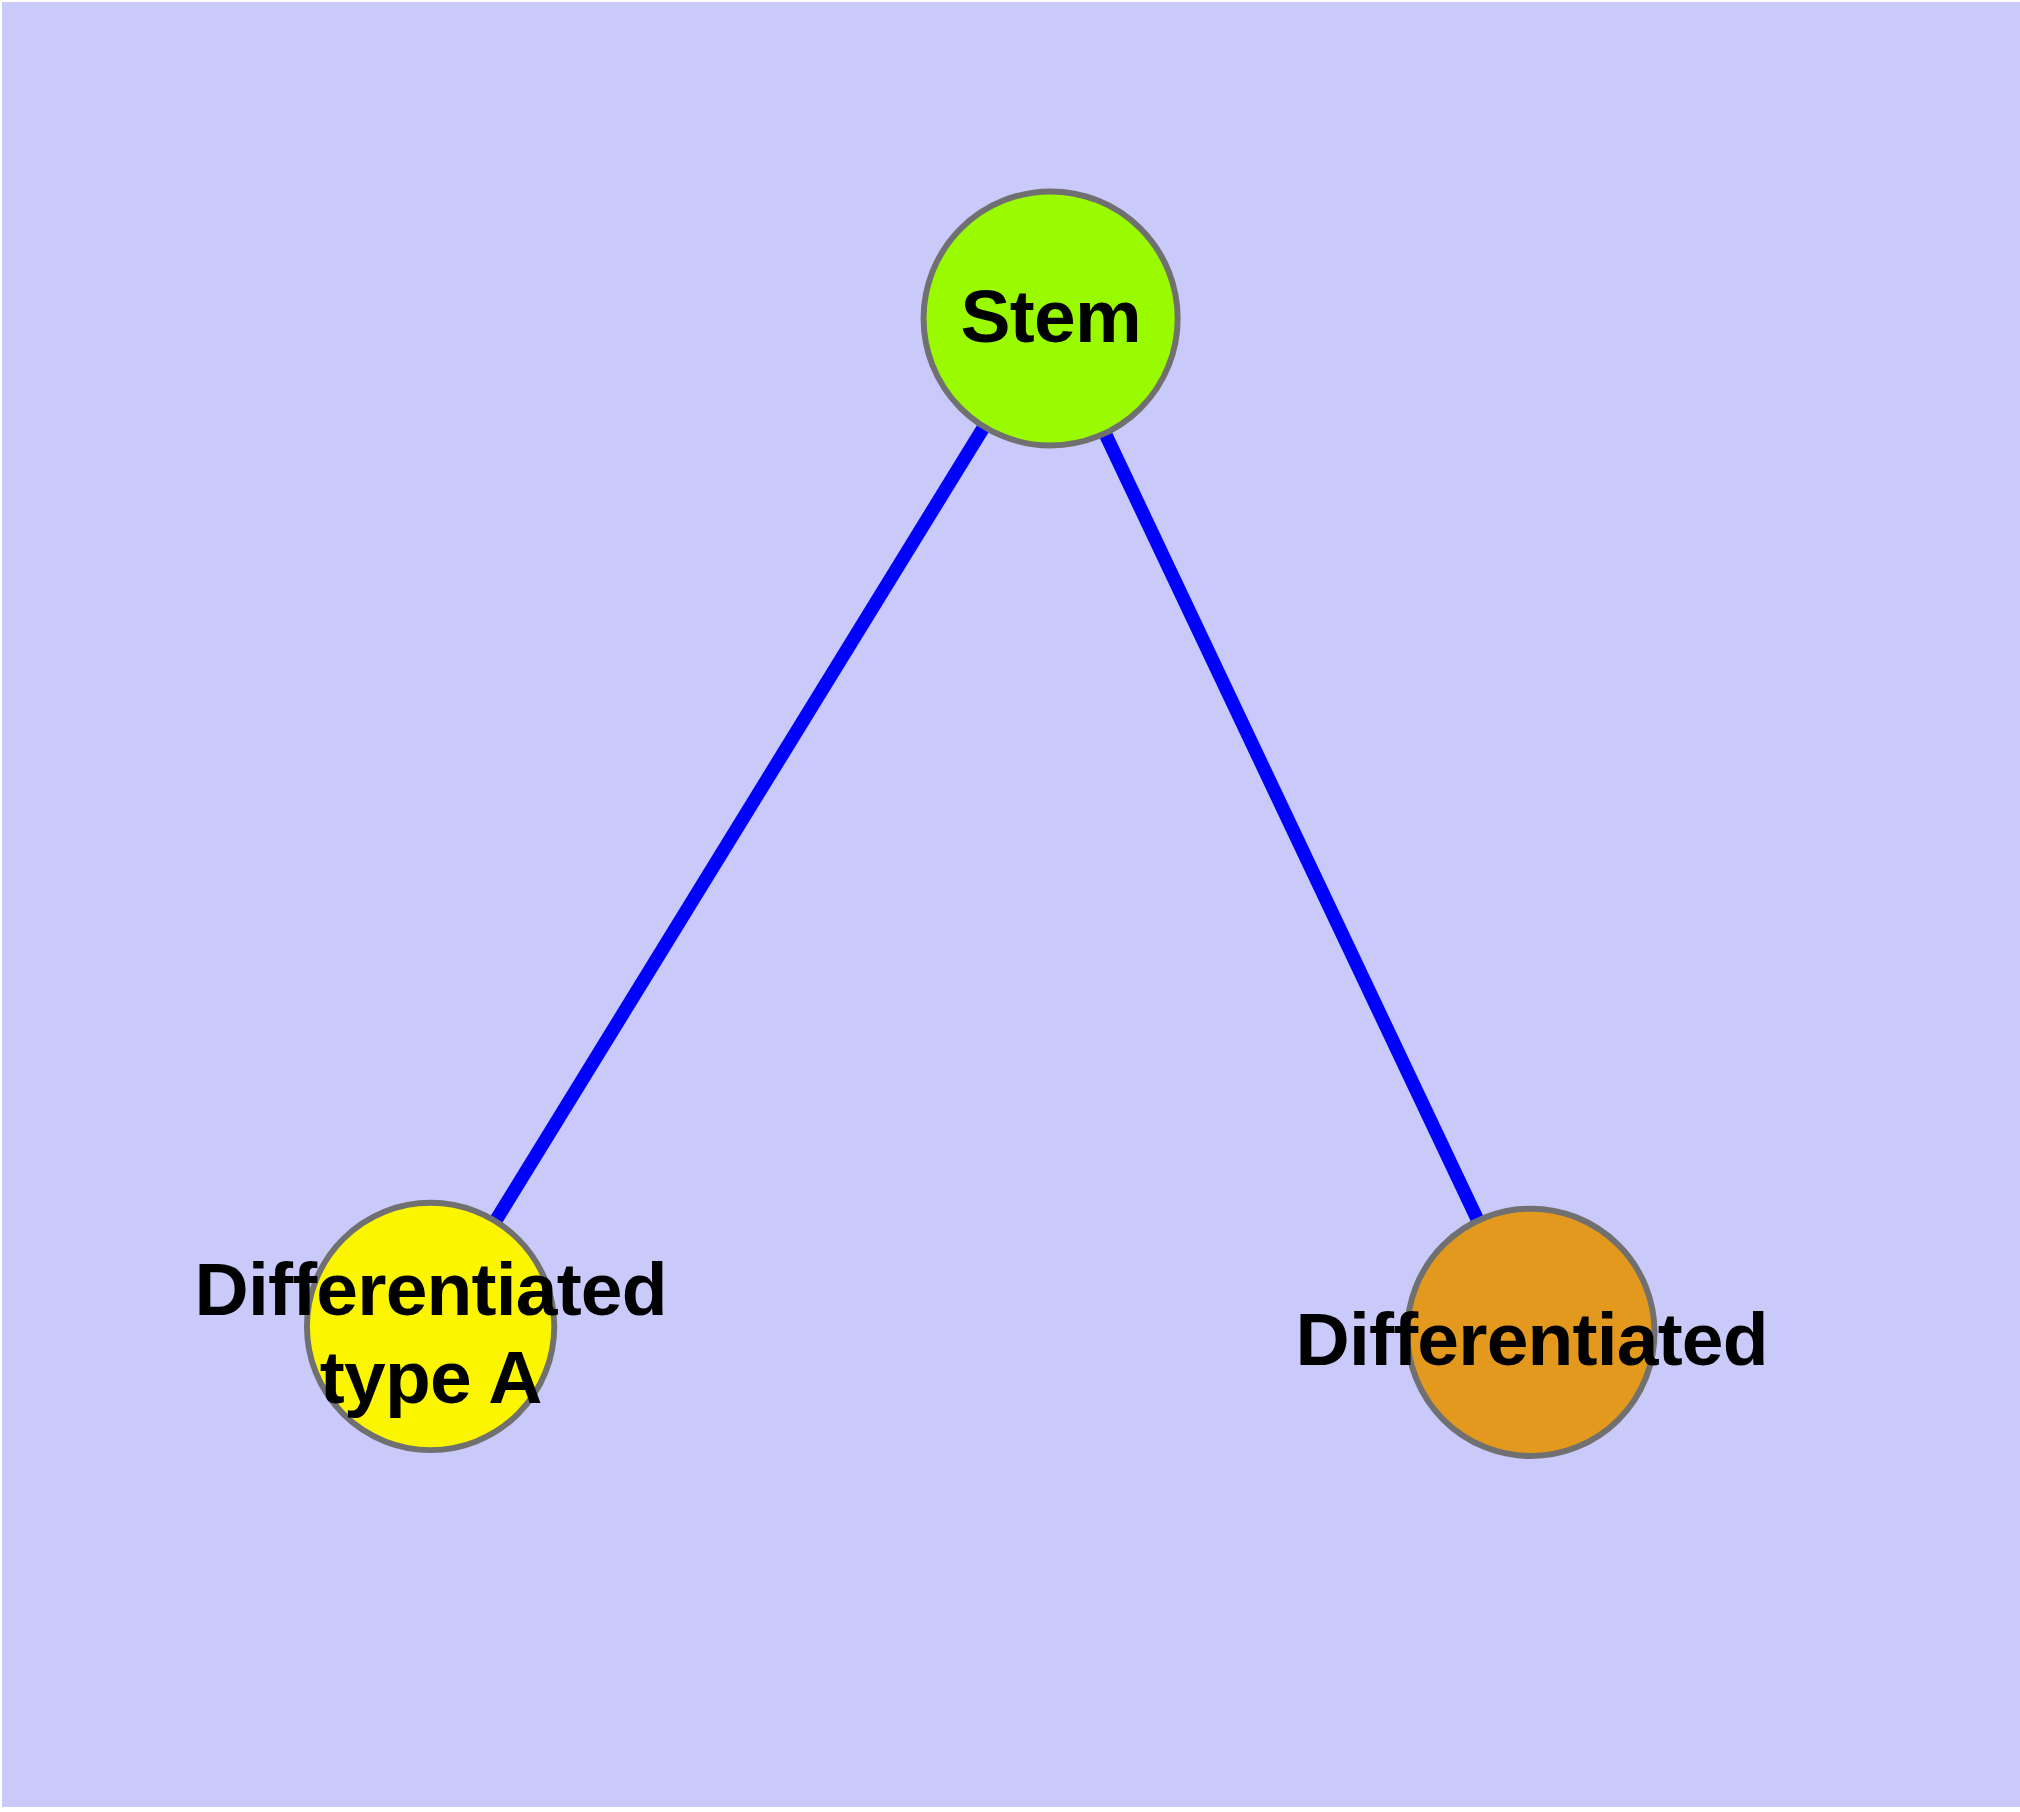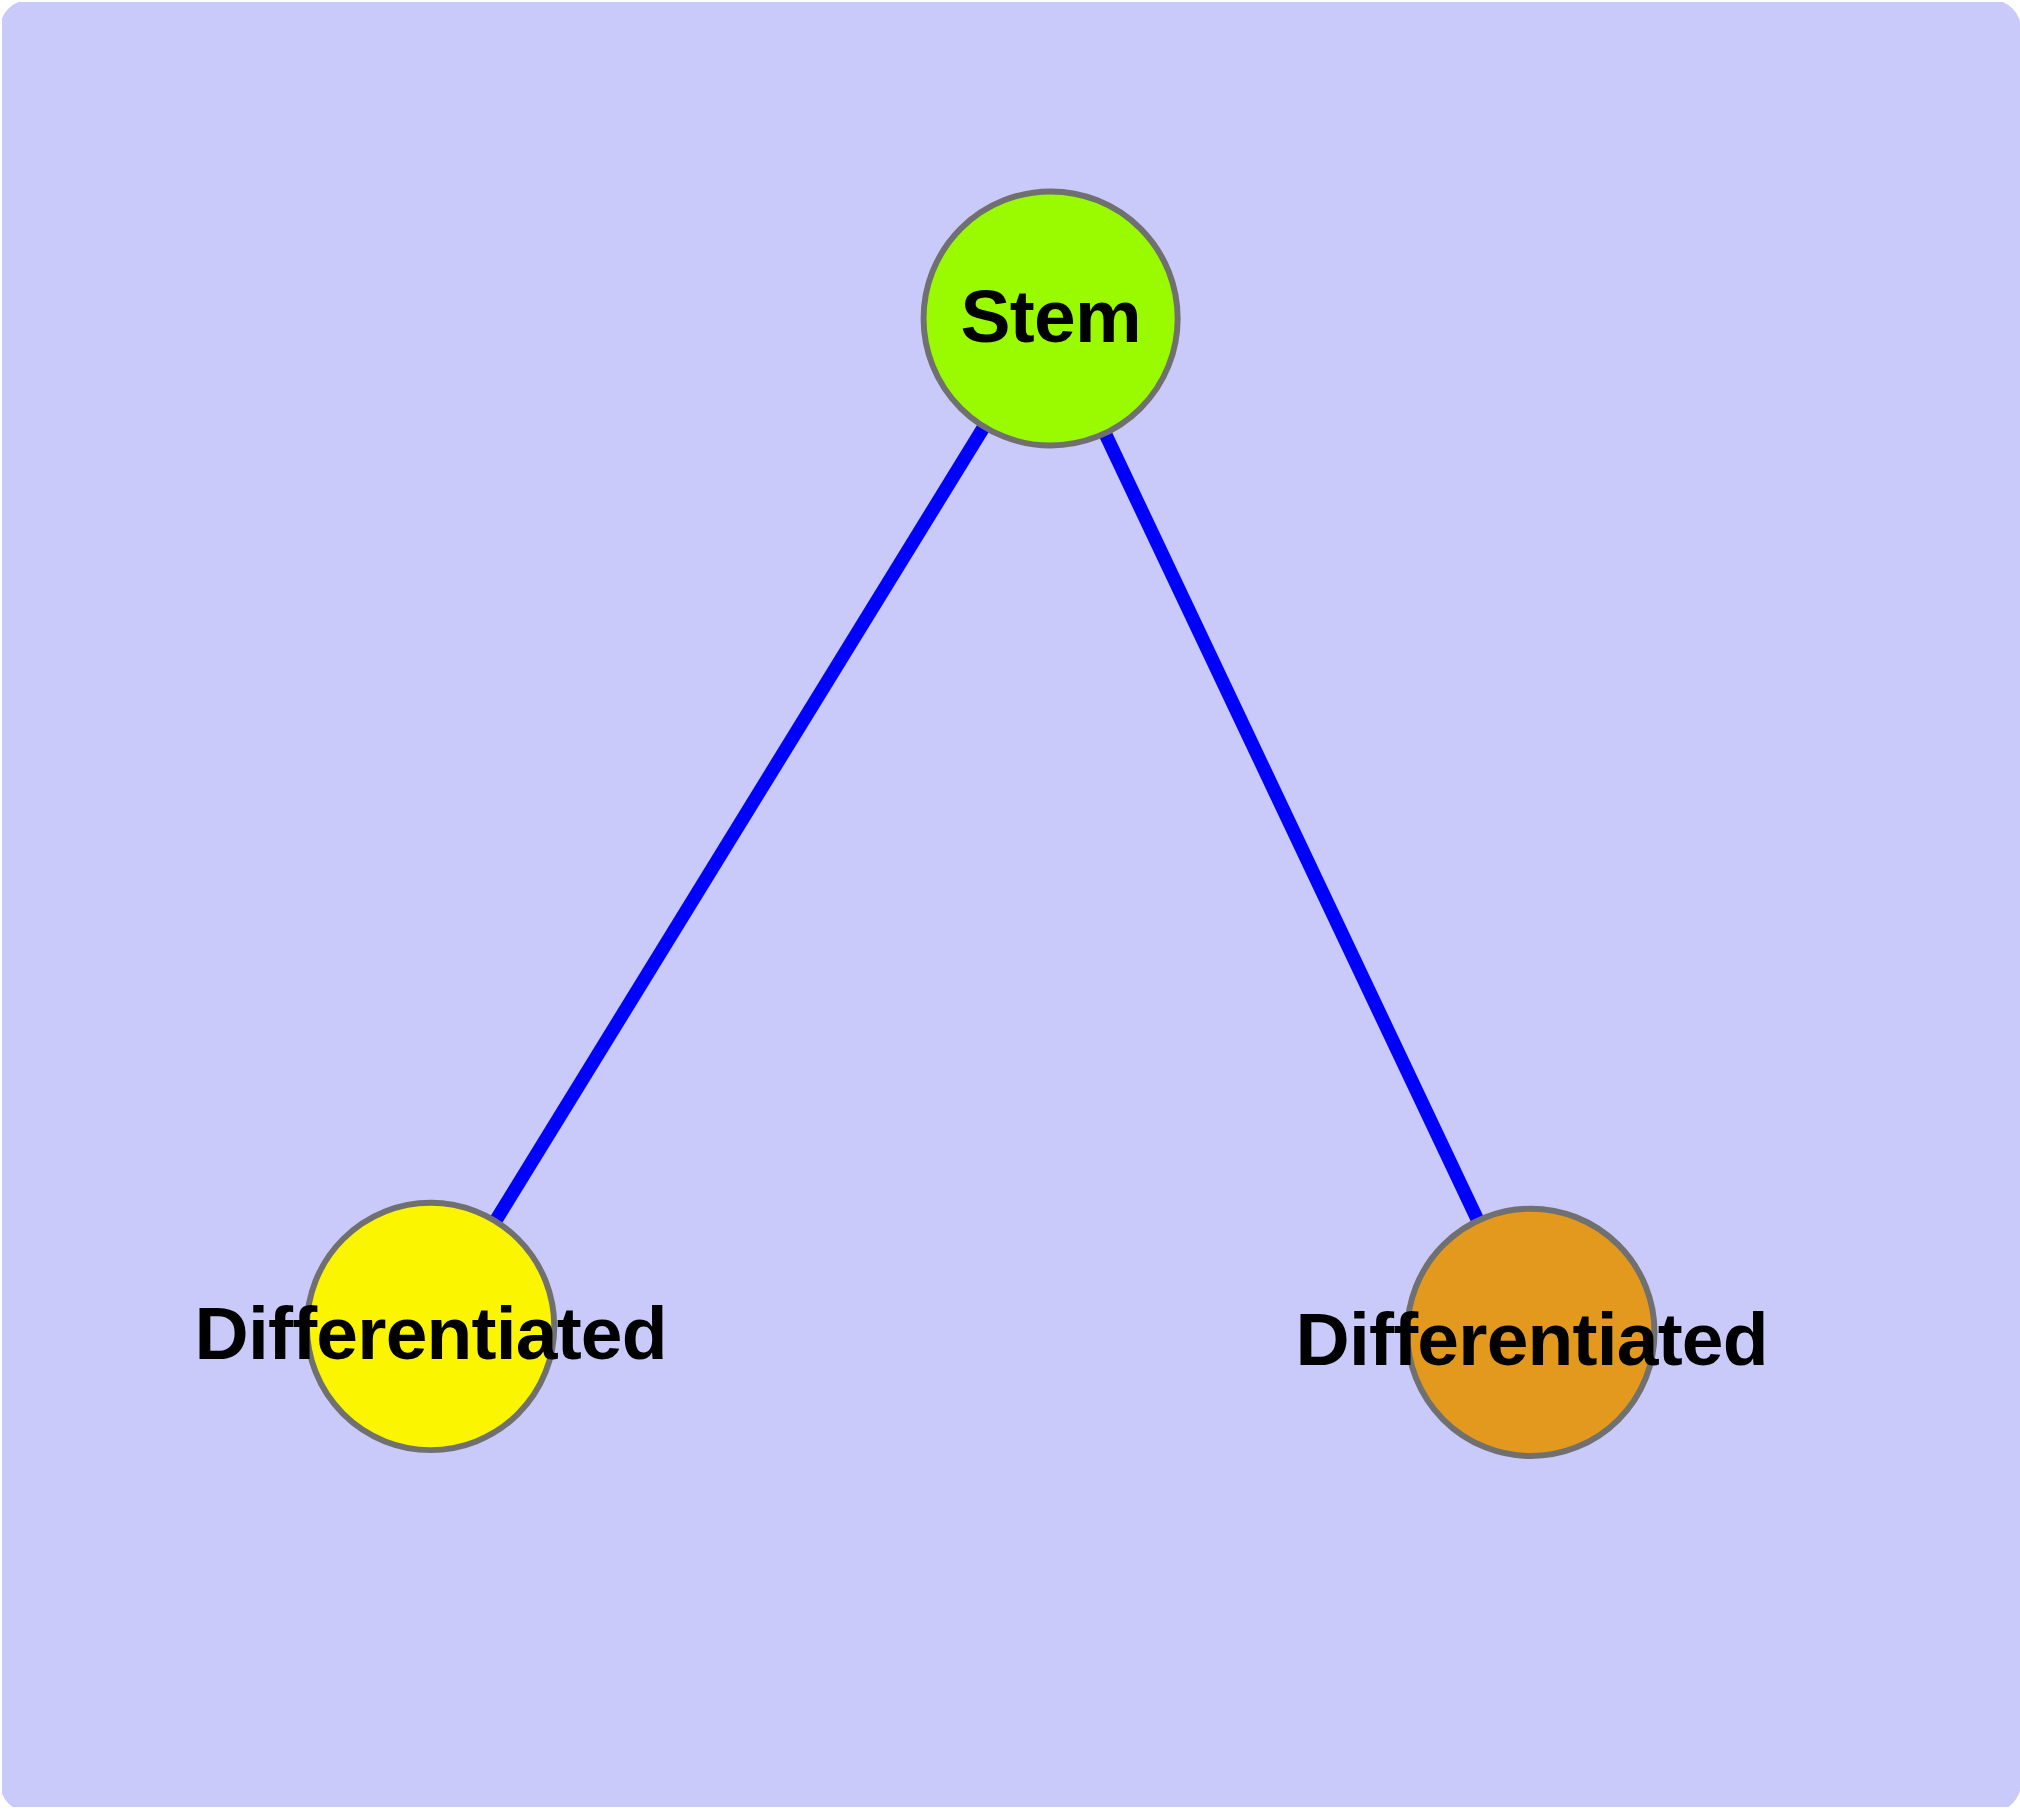--- a/index.html
+++ b/index.html
@@ -35,38 +35,39 @@
     font-weight: bold;
     font-size: 75px;
     line-height: 88px;
     white-space: nowrap;
     letter-spacing: -0.8px;
   }
 </style>
 </head>
 <body>
 
-<div class="page" style="background-color: rgb(255, 255, 255); border-radius: 29px;">
+<div class="page" style="background-color: rgb(255, 255, 255);">
   <div class="canvas" style="background-color: rgb(201, 201, 250);">
 
     <svg class="graph-svg" viewBox="0 0 2384 2130" width="2021" height="1805" xmlns="http://www.w3.org/2000/svg">
       <line x1="1238" y1="373" x2="506" y2="1563" stroke-width="16" stroke="#0000FF"></line>
       <line x1="1238" y1="373" x2="1805" y2="1570" stroke-width="16" stroke="#0000FF"></line>
 
       <circle cx="1238" cy="373" r="150" stroke-width="7" fill="#9AFA00" stroke="#707070"></circle>
       <circle cx="506" cy="1563" r="146" stroke-width="7" fill="#FBF500" stroke="#707070"></circle>
       <circle cx="1805" cy="1570" r="146" stroke-width="7" fill="#E2991E" stroke="#707070"></circle>
     </svg>
 
     <div class="node-label" style="left: 1049px; top: 314px; color: rgb(0, 0, 0);">
       <div>Stem</div>
     </div>
 
     <div class="node-label" style="left: 429px; top: 1331px; color: rgb(0, 0, 0);">
       <div>Differentiated</div>
+      <div>type A</div>
     </div>
 
     <div class="node-label" style="left: 1530px; top: 1337px; color: rgb(0, 0, 0);">
       <div>Differentiated</div>
     </div>
 
   </div>
 </div>
 
 

